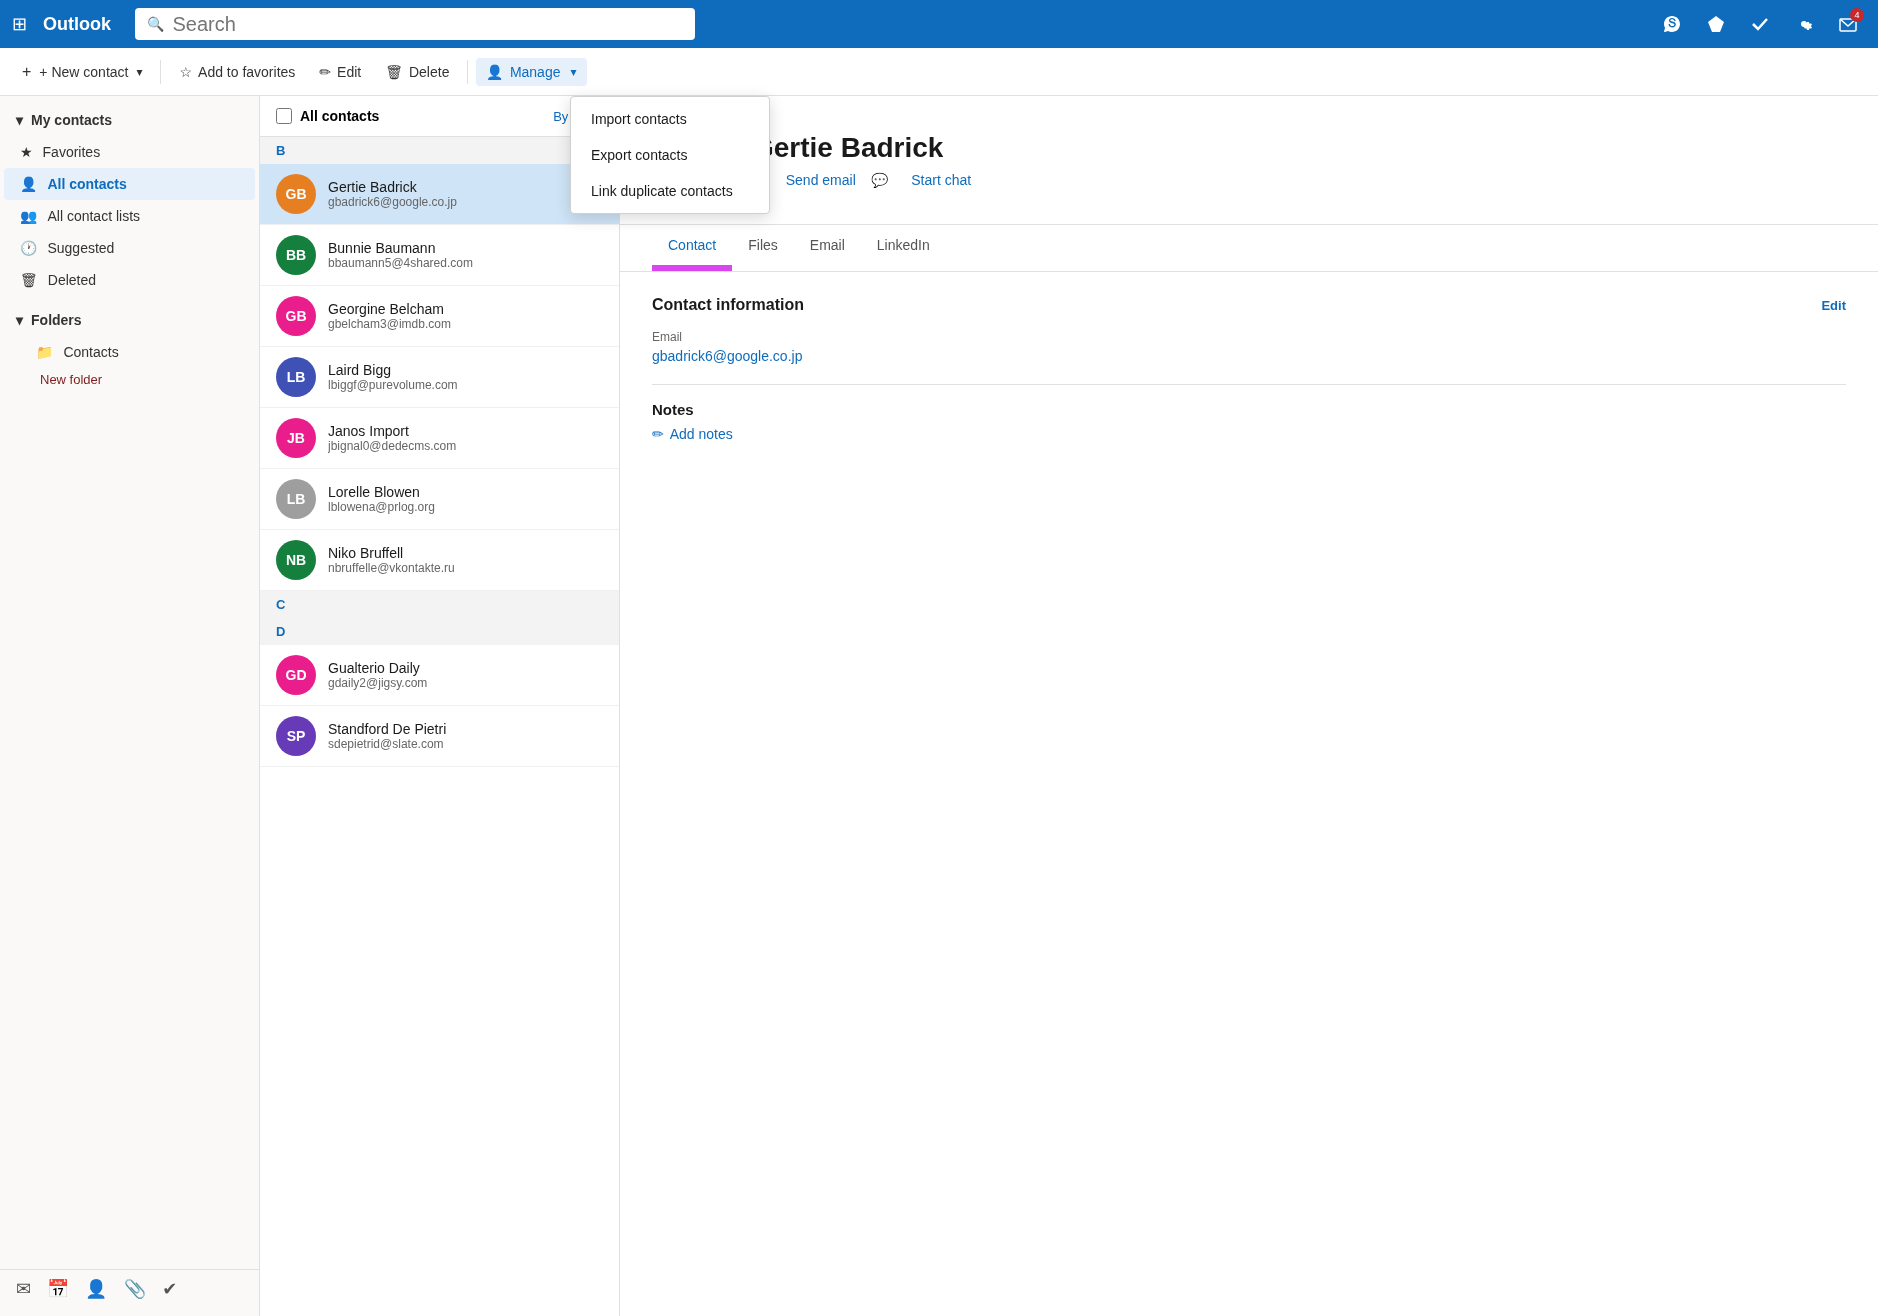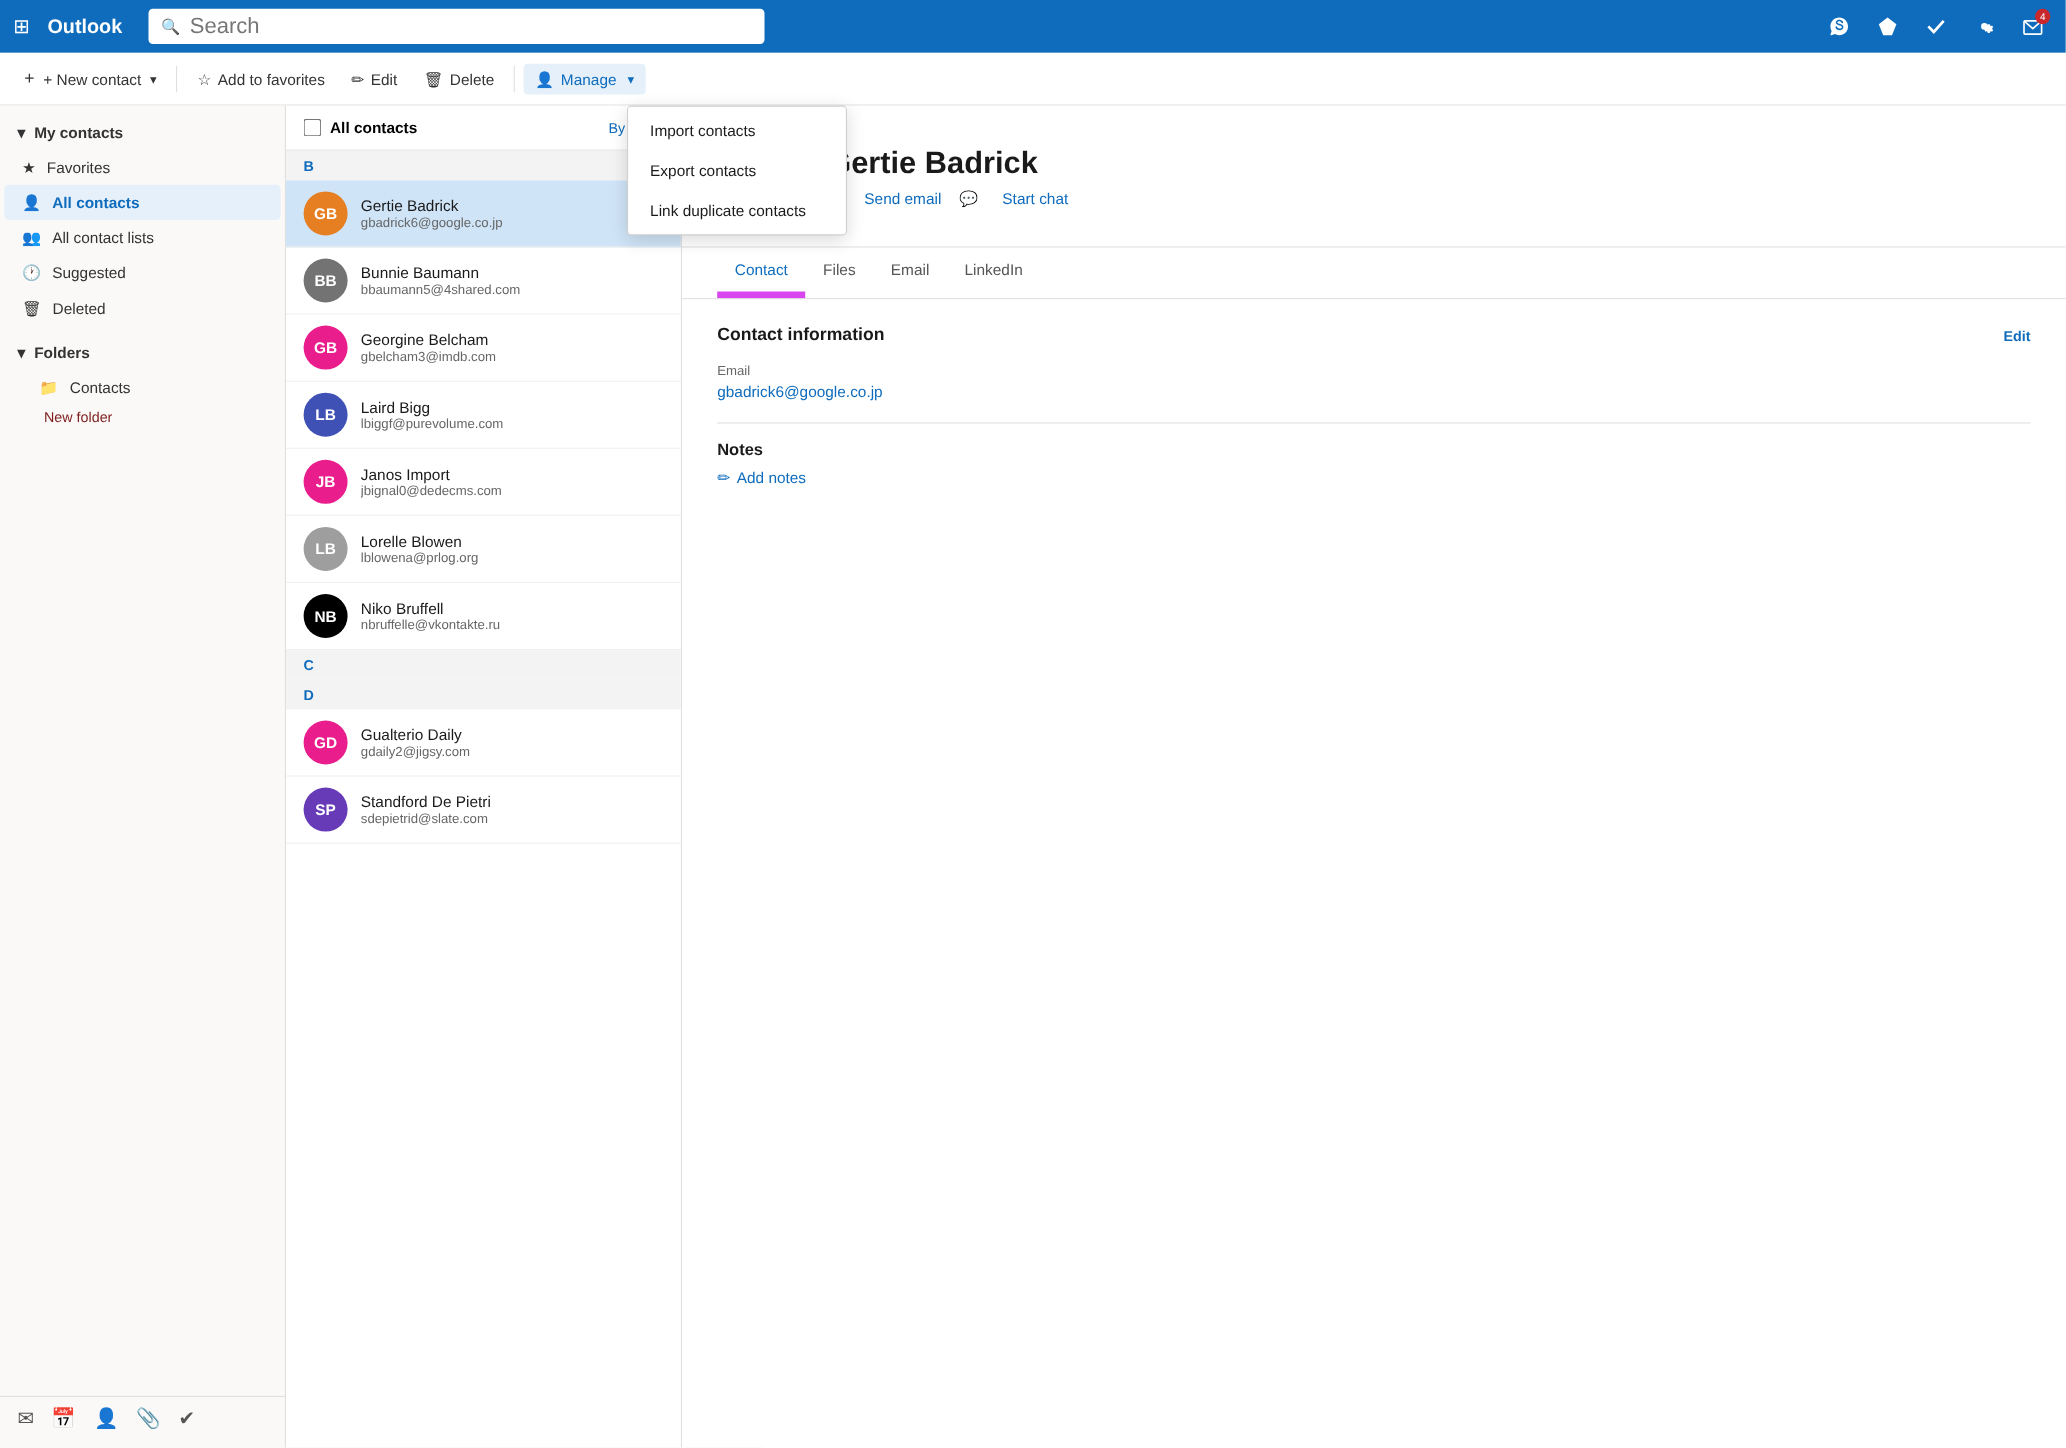--- a/index.html
+++ b/index.html
@@ -487,21 +487,21 @@
 
     <div class="contact-item selected">
       <div class="avatar" style="background:#e67e22;">GB</div>
       <div class="contact-info">
         <div class="contact-name">Gertie Badrick</div>
         <div class="contact-email">gbadrick6@google.co.jp</div>
       </div>
     </div>
 
     <div class="contact-item">
-      <div class="avatar" style="background:#737373;">BB</div>
+      <div class="avatar" style="background:#15803d;">BB</div>
       <div class="contact-info">
         <div class="contact-name">Bunnie Baumann</div>
         <div class="contact-email">bbaumann5@4shared.com</div>
       </div>
     </div>
 
     <div class="contact-item">
       <div class="avatar" style="background:#e91e8c;">GB</div>
       <div class="contact-info">
         <div class="contact-name">Georgine Belcham</div>
@@ -527,21 +527,21 @@
 
     <div class="contact-item">
       <div class="avatar" style="background:#9e9e9e;">LB</div>
       <div class="contact-info">
         <div class="contact-name">Lorelle Blowen</div>
         <div class="contact-email">lblowena@prlog.org</div>
       </div>
     </div>
 
     <div class="contact-item">
-      <div class="avatar" style="background:#000000;">NB</div>
+      <div class="avatar" style="background:#15803d;">NB</div>
       <div class="contact-info">
         <div class="contact-name">Niko Bruffell</div>
         <div class="contact-email">nbruffelle@vkontakte.ru</div>
       </div>
     </div>
 
     <div class="contact-section-label">C</div>
 
 
     <div class="contact-section-label">D</div>

